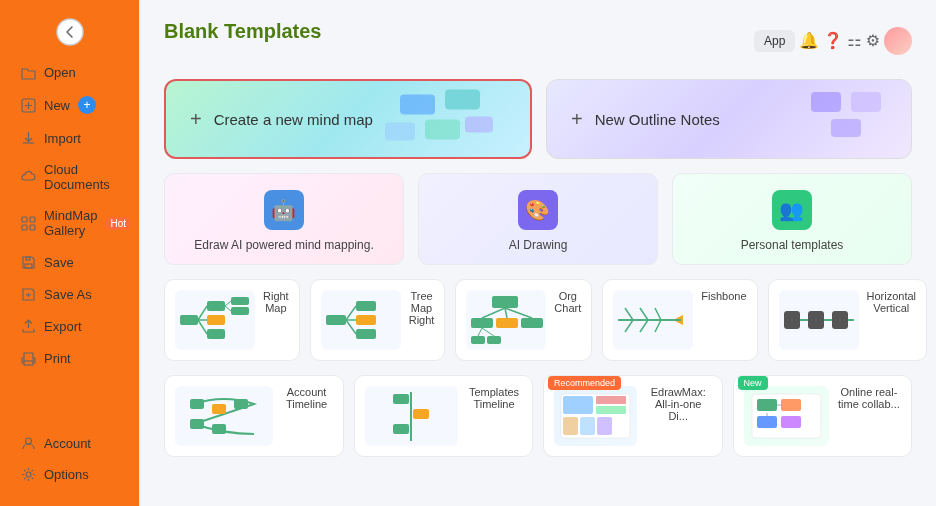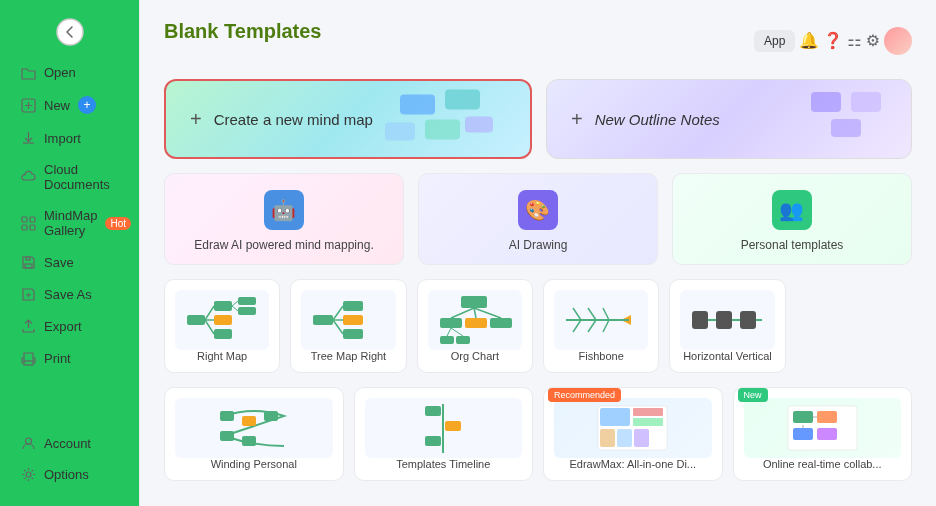--- a/index.html
+++ b/index.html
@@ -1,21 +1,21 @@
 <!DOCTYPE html>
 <html><head>
   <meta charset="utf-8">
   <style>
     * { box-sizing: border-box; margin: 0; padding: 0; }
     body { font-family: -apple-system, BlinkMacSystemFont, 'Segoe UI', sans-serif; background: #f0f2f5; display: flex; height: 506px; width: 936px; overflow: hidden; }
 
     
     .sidebar {
       width: 140px;
-      background: #22c55e;
+      background: #f97316;
       border-right: 1px solid #e8eaed;
       display: flex;
       flex-direction: column;
       padding: 8px 0;
       flex-shrink: 0;
     }
     .sidebar-item {
       display: flex;
       align-items: center;
       gap: 8px;
@@ -80,21 +80,21 @@
       padding: 20px 24px;
       display: flex;
       align-items: center;
       gap: 12px;
       cursor: pointer;
       position: relative;
       overflow: hidden;
       min-height: 80px;
     }
     .card-outline .plus-icon { font-size: 20px; color: #555; font-weight: 300; }
-    .card-outline .label { font-size: 15px; font-weight: 500; color: #333; font-style: italic; }
+    .card-outline .label { font-size: 15px; font-weight: 500; color: #333; }
 
     
     .feature-cards {
       display: flex;
       gap: 14px;
       margin-bottom: 14px;
     }
     .feature-card {
       flex: 1;
       background: white;
@@ -121,21 +121,22 @@
       grid-template-columns: repeat(6, 1fr);
       gap: 10px;
       margin-bottom: 14px;
     }
     .template-card {
       background: white;
       border-radius: 10px;
       border: 1px solid #e8eaed;
       padding: 10px;
       display: flex;
-      flex-direction: column;
+      flex-direction: row;
+      gap: 8px;
       cursor: pointer;
       position: relative;
     }
     .template-card .thumb {
       width: 100%;
       height: 60px;
       border-radius: 6px;
       display: flex;
       align-items: center;
       justify-content: center;
@@ -465,21 +466,21 @@
       <div class="thumb">
         <svg width="80" height="55" viewBox="0 0 80 55">
           <path d="M10 15 Q40 5 70 15 Q40 25 10 35 Q40 45 70 45" fill="none" stroke="#4CAF7D" stroke-width="2"></path>
           <rect x="6" y="10" width="14" height="10" rx="2" fill="#4CAF7D"></rect>
           <rect x="28" y="15" width="14" height="10" rx="2" fill="#F5A623"></rect>
           <rect x="50" y="10" width="14" height="10" rx="2" fill="#4CAF7D"></rect>
           <rect x="6" y="30" width="14" height="10" rx="2" fill="#4CAF7D"></rect>
           <rect x="28" y="35" width="14" height="10" rx="2" fill="#4CAF7D"></rect>
         </svg>
       </div>
-      <span class="card-name">Winding Personal</span>
+      <span class="card-name">Account Timeline</span>
     </div>
 
     <div class="template-card">
       <div class="thumb">
         <svg width="80" height="55" viewBox="0 0 80 55">
           <line x1="40" y1="3" x2="40" y2="52" stroke="#4CAF7D" stroke-width="2"></line>
           <rect x="22" y="5" width="16" height="10" rx="2" fill="#4CAF7D"></rect>
           <rect x="42" y="20" width="16" height="10" rx="2" fill="#F5A623"></rect>
           <rect x="22" y="35" width="16" height="10" rx="2" fill="#4CAF7D"></rect>
         </svg>

